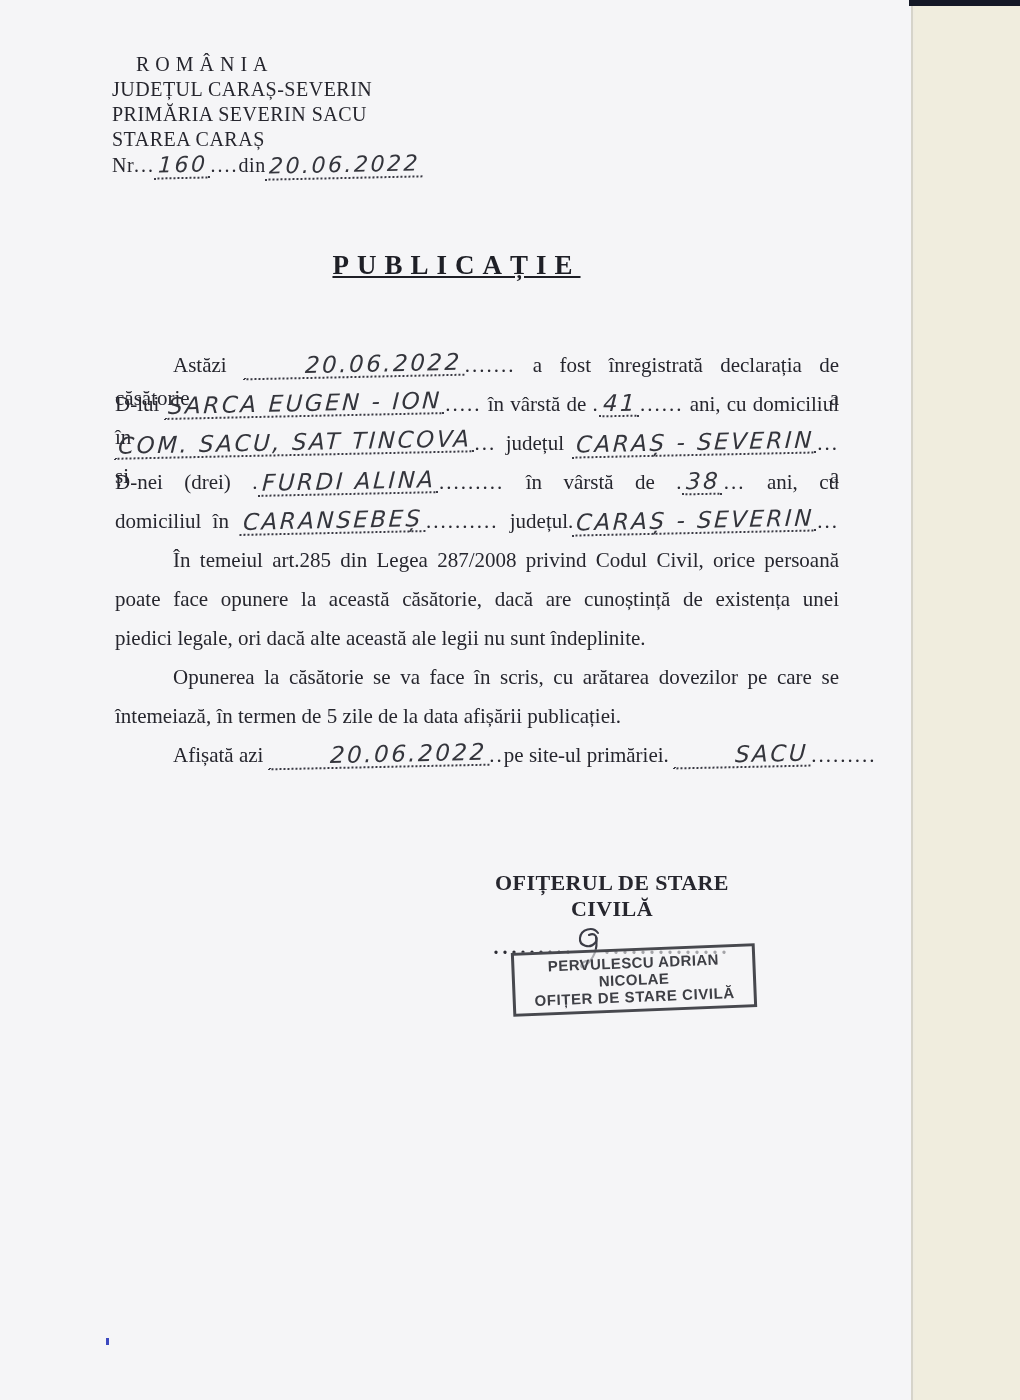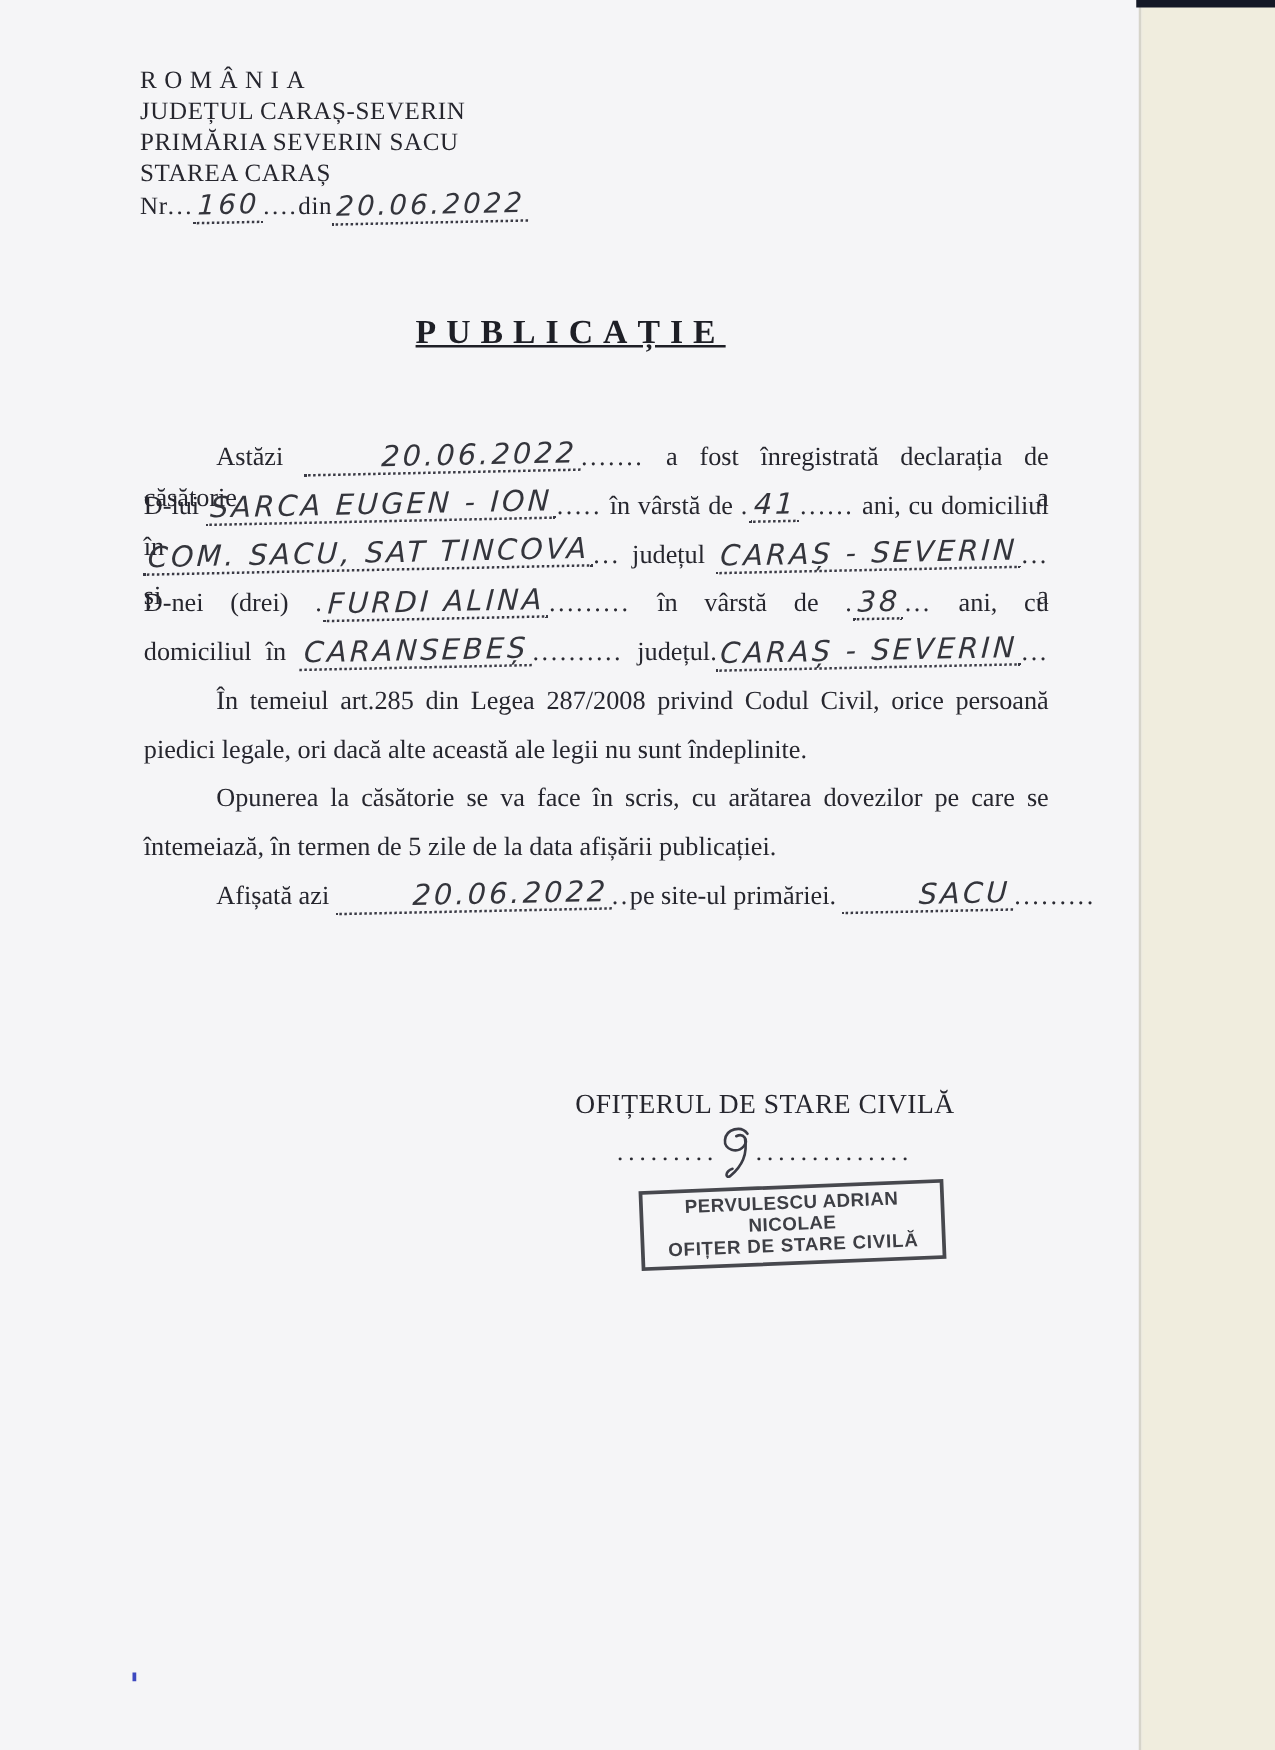--- a/index.html
+++ b/index.html
@@ -22,21 +22,21 @@
   }
   .top-bar {
     position:absolute; left:909px; top:0; width:111px; height:6px;
     background:#141826;
   }
   
   .hdr {
     position:absolute; left:112px; top:52px;
     font-size:20px; line-height:25px; letter-spacing:0.5px;
   }
-  .hdr .country { letter-spacing:6px; }
+  .hdr .country { letter-spacing:6px;margin-left:24px; }
   .hdr-nr { margin-top:1px; font-size:20px; }
   
   .hw {
     display:inline-block;
     font-family:"DejaVu Sans", sans-serif;
     font-style:italic;
     font-size:23px; line-height:20px;
     letter-spacing:2.5px;
     color:#34353c;
     border-bottom:2px dotted #3a3a44;
@@ -56,21 +56,21 @@
   .doc-body {
     position:absolute; left:115px; top:349px; width:724px;
     font-size:21px; color:#26262e;
   }
   .bl { height:39px; line-height:33px; white-space:nowrap; overflow:visible; }
   .jl { text-align:justify; text-align-last:justify; white-space:normal; }
   .ind { text-indent:58px; }
   
   .officer {
     position:absolute; left:452px; top:870px; width:320px;
-    text-align:center; font-size:22px; letter-spacing:0.4px;
+    text-align:center; font-size:22px; letter-spacing:0.4px;font-weight:bold;
   }
   .sig-line { margin-top:2px; font-size:20px; }
   .sig-line .dots { letter-spacing:4px; }
   .sig-svg { vertical-align:-16px; margin:0 -4px; }
   
   .stamp {
     position:absolute; left:512px; top:948px; width:244px;
     border:3px solid #47484e;
     padding:3px 6px 4px 6px;
     text-align:center;
@@ -107,20 +107,21 @@
 
     <div class="bl jl"><span>D-lui</span> <span class="hw">SARCA EUGEN - ION</span><span class="dots">.....</span> <span>în vârstă de</span> <span class="dots">.</span><span class="hw">41</span><span class="dots">......</span> <span>ani, cu domiciliul în</span></div>
 
     <div class="bl jl"><span class="hw">COM. SACU, SAT TINCOVA</span><span class="dots">...</span> <span>județul</span> <span class="hw">CARAȘ - SEVERIN</span><span class="dots">...</span> <span>și a</span></div>
 
     <div class="bl jl"><span>D-nei (drei)</span> <span class="dots">.</span><span class="hw">FURDI ALINA</span><span class="dots">.........</span> <span>în vârstă de</span> <span class="dots">.</span><span class="hw">38</span><span class="dots">...</span> <span>ani, cu</span></div>
 
     <div class="bl jl"><span>domiciliul în</span> <span class="hw">CARANSEBEȘ</span><span class="dots">..........</span> <span>județul.</span><span class="hw">CARAȘ - SEVERIN</span><span class="dots">...</span></div>
 
     <div class="bl jl ind">În temeiul art.285 din Legea 287/2008 privind Codul Civil, orice persoană</div>
+    <div class="bl jl">poate face opunere la această căsătorie, dacă are cunoștință de existența unei</div>
     <div class="bl">piedici legale, ori dacă alte această ale legii nu sunt îndeplinite.</div>
     <div class="bl jl ind">Opunerea la căsătorie se va face în scris, cu arătarea dovezilor pe care se</div>
     <div class="bl">întemeiază, în termen de 5 zile de la data afișării publicației.</div>
 
     <div class="bl ind"><span>Afișată azi</span> <span class="hw">20.06.2022</span><span class="dots">..</span><span>pe site-ul  primăriei.</span> <span class="hw">SACU</span><span class="dots">.........</span></div>
   </div>
 
   <div class="officer">
     <div>OFIȚERUL DE STARE CIVILĂ</div>
     <div class="sig-line"><span class="dots">.........</span><svg class="sig-svg" width="38" height="46" viewBox="0 0 38 46">

